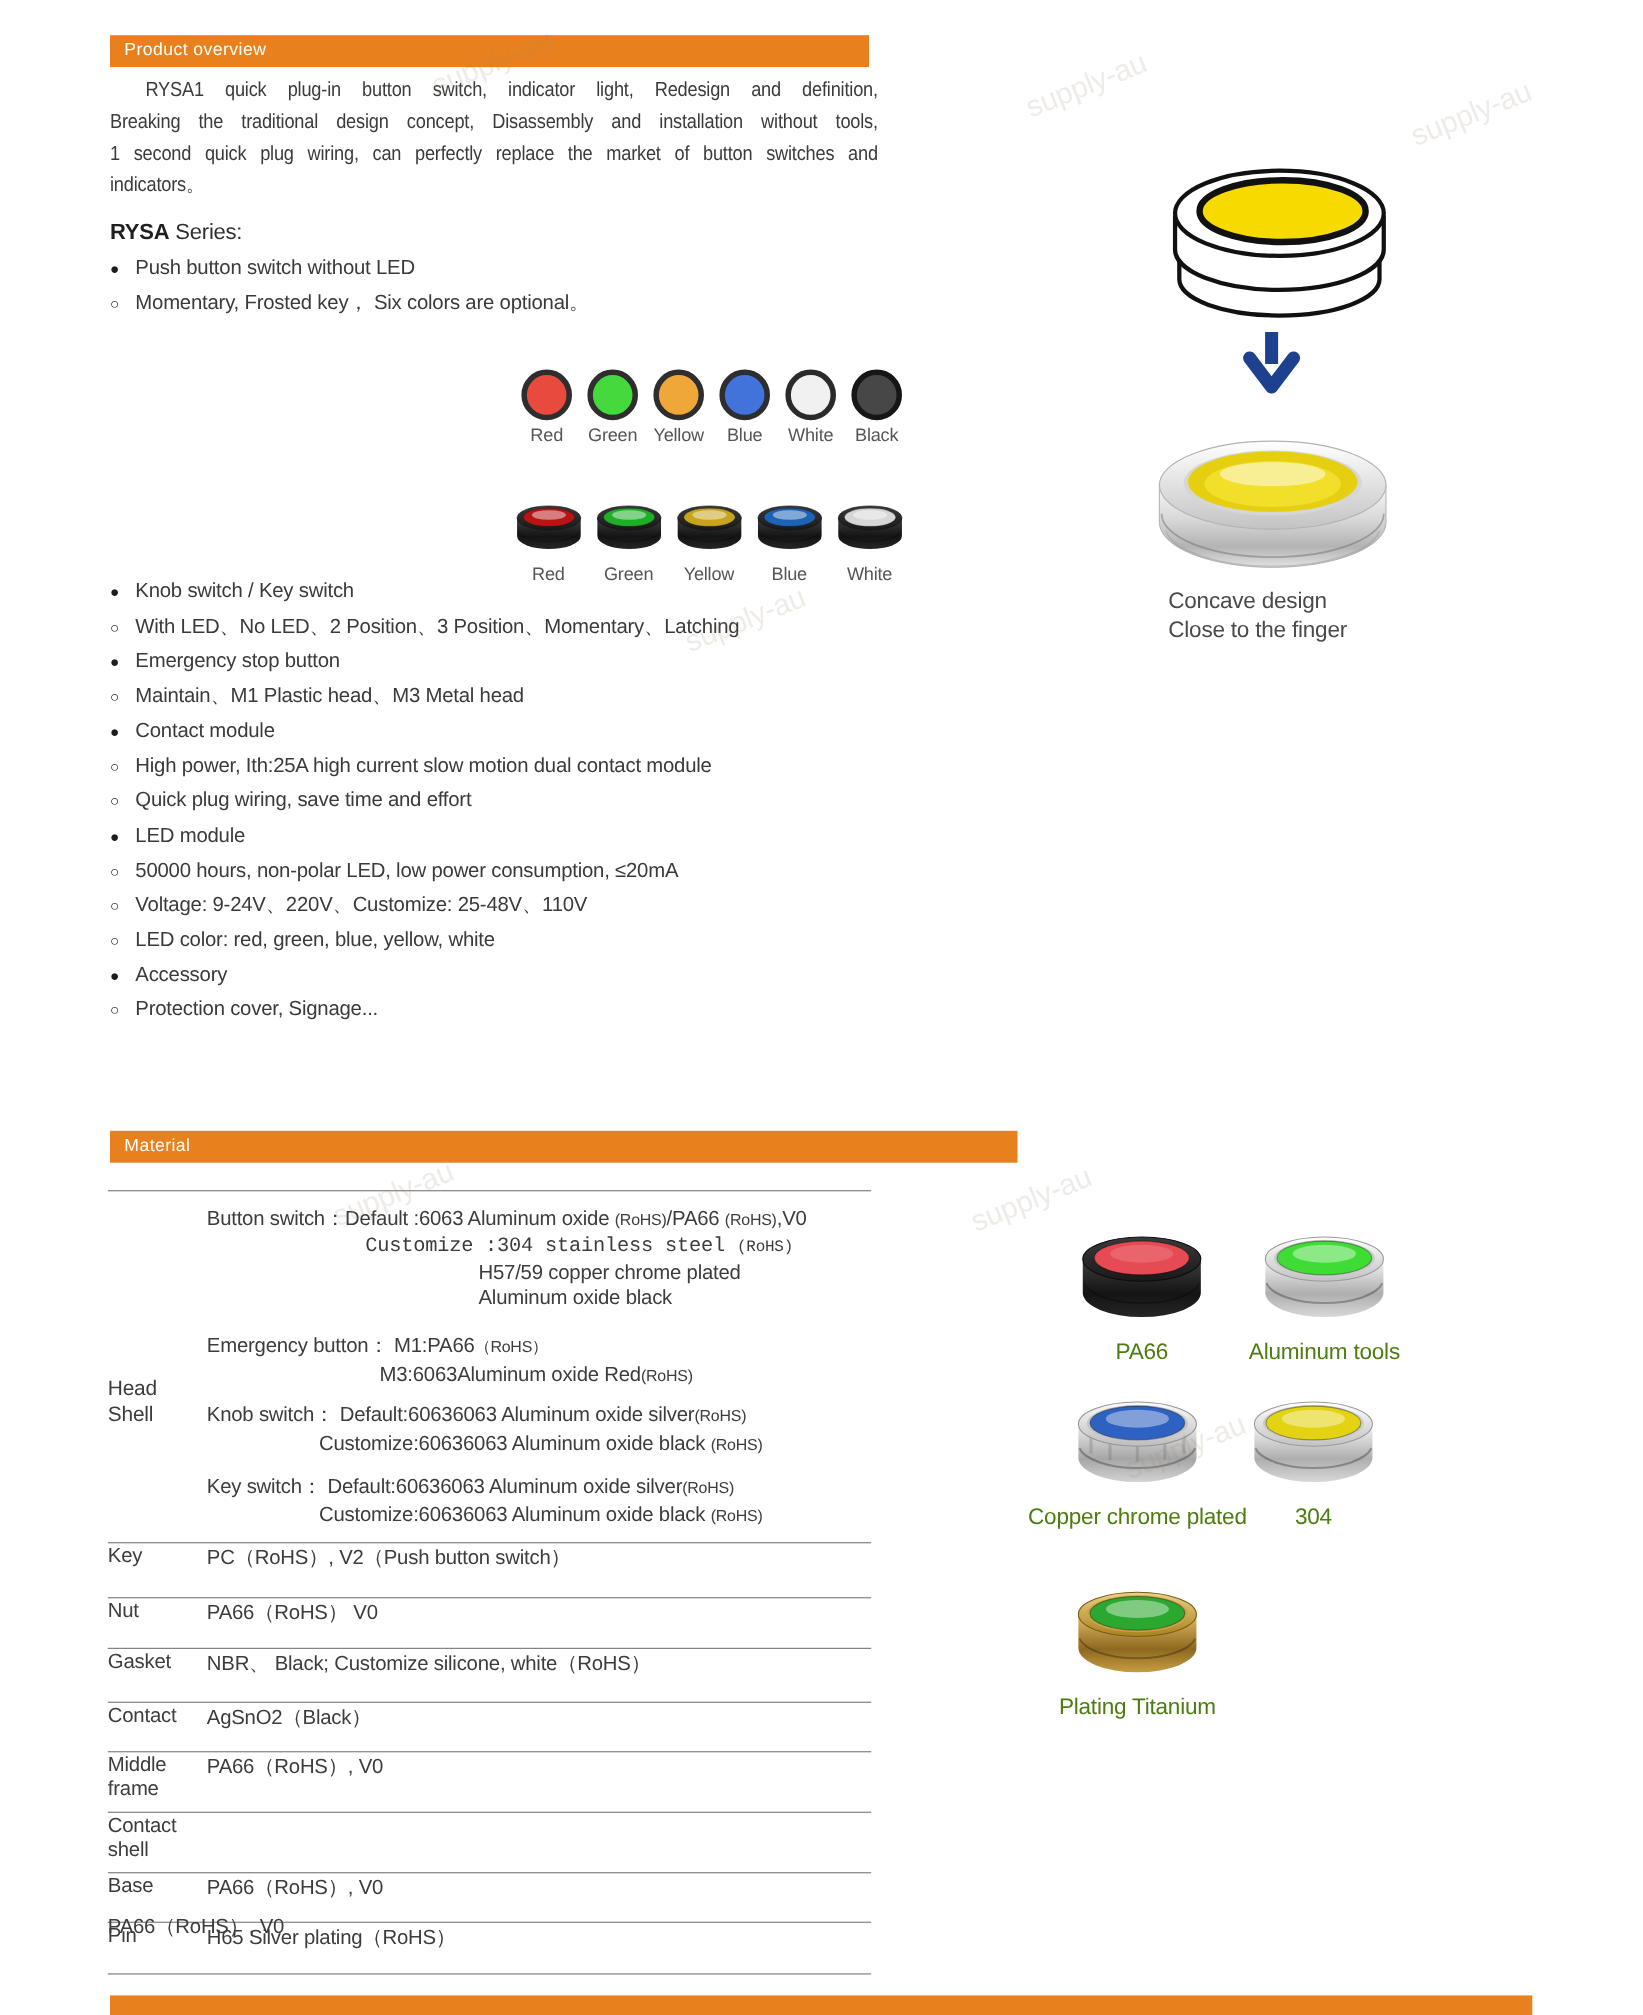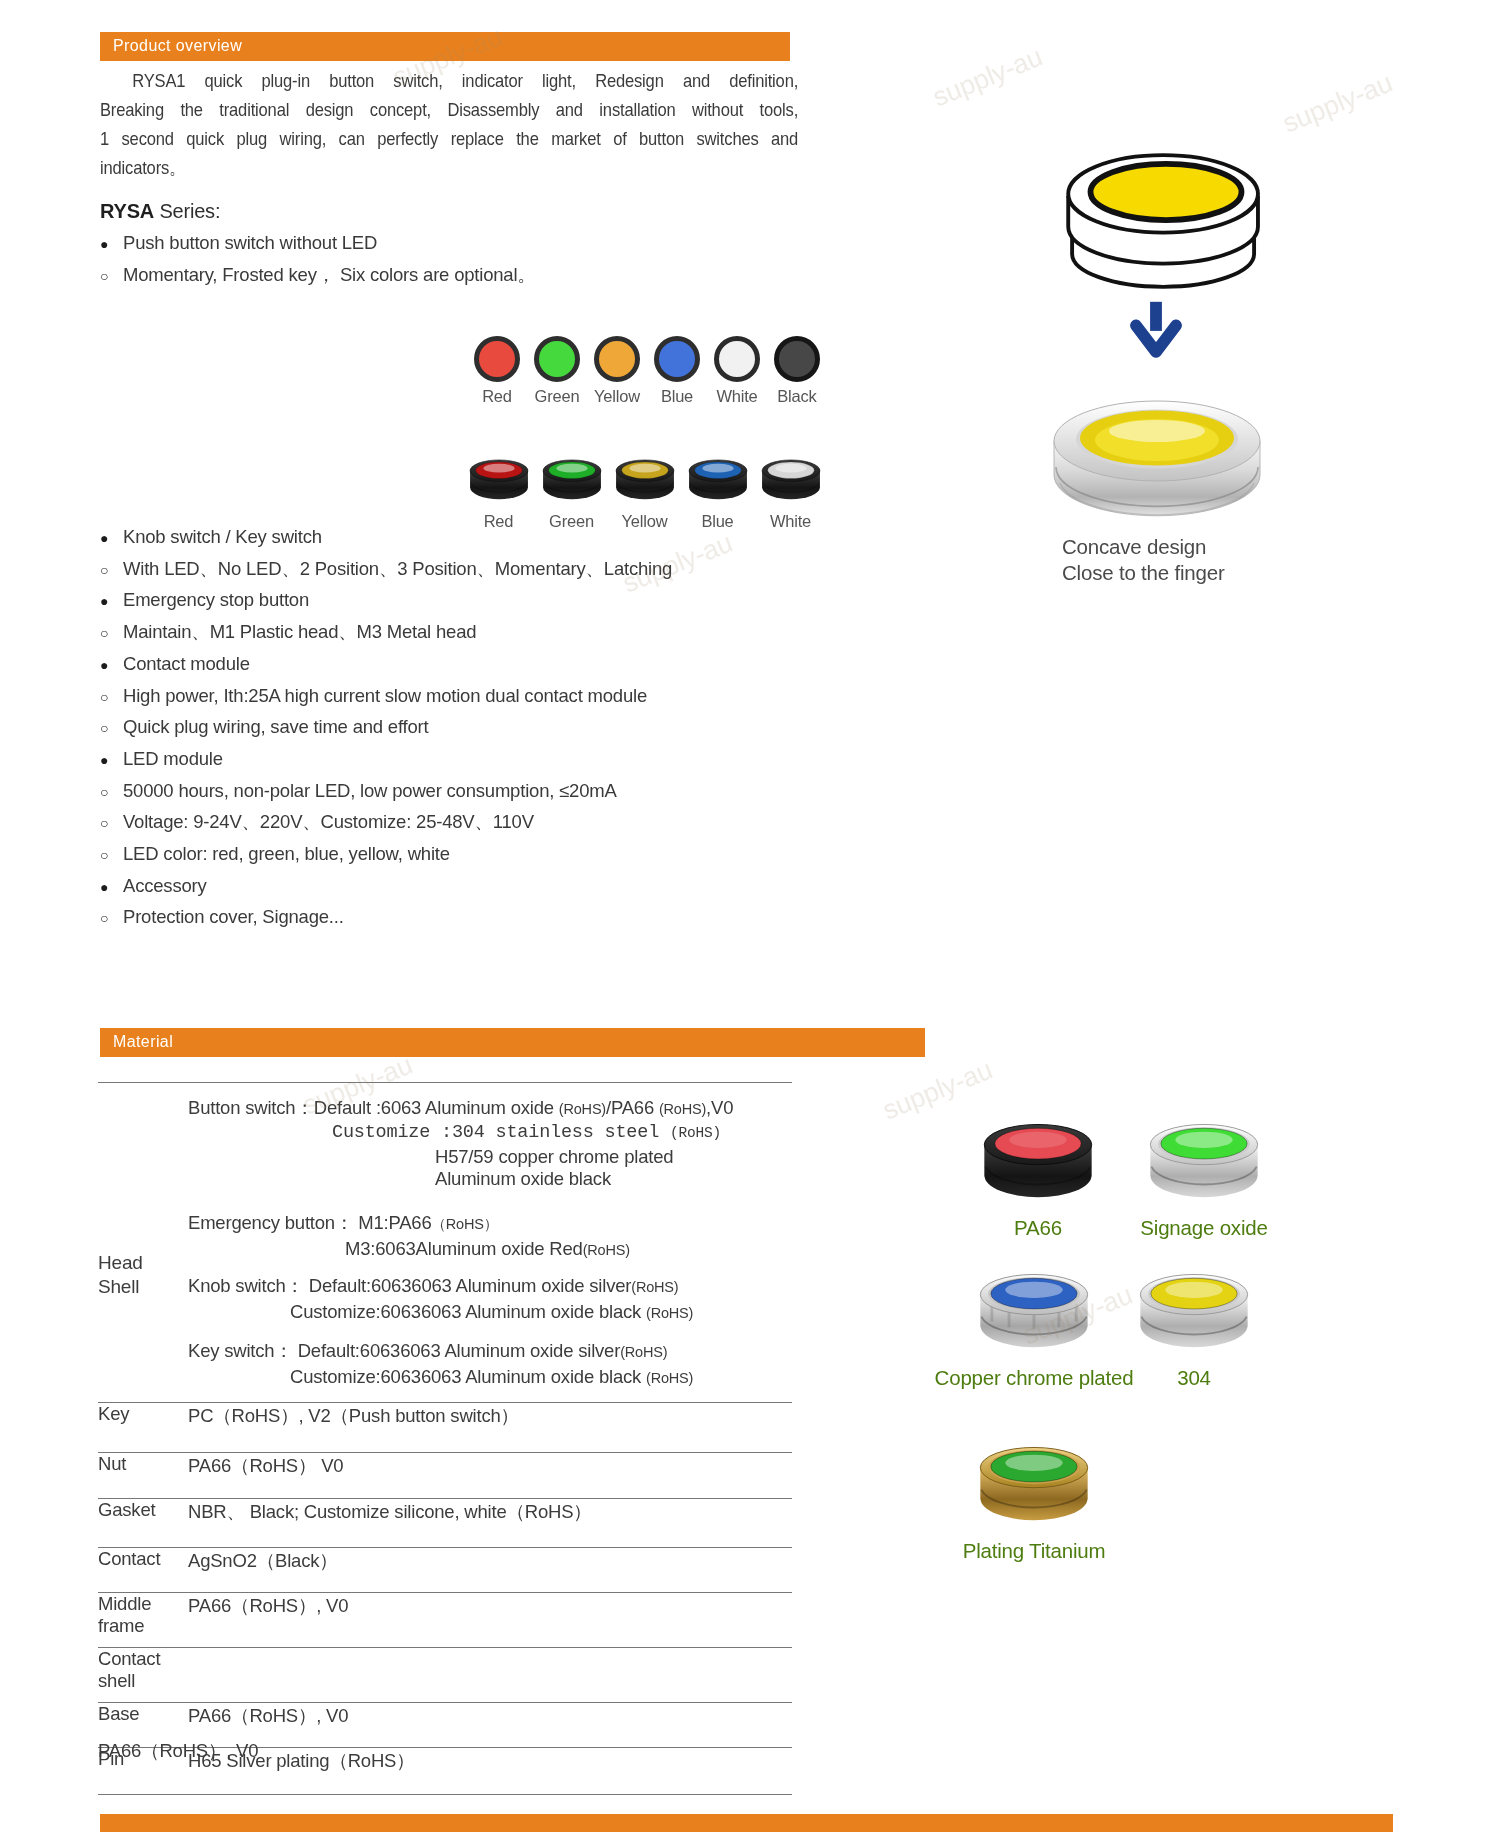--- a/index.html
+++ b/index.html
@@ -384,21 +384,21 @@
                 <stop offset="100%" stop-color="#c2c2c2"></stop>
               </linearGradient>
             </defs>
             <path d="M4,34 L4,66 A56,23 0 0 0 116,66 L116,34" fill="url(#s7)"></path>
             <path d="M5,57 A56,23 0 0 0 115,57" fill="none" stroke="rgba(0,0,0,0.28)" stroke-width="2"></path>
             <ellipse cx="60" cy="34" rx="56" ry="21" fill="url(#r7)" stroke="#9a9a9a" stroke-width="1"></ellipse>
             <ellipse cx="60" cy="33.5" rx="48" ry="17.5" fill="#cccccc"></ellipse>
             <ellipse cx="60" cy="33" rx="45" ry="16" fill="#3FDC35" stroke="rgba(0,0,0,0.35)" stroke-width="1"></ellipse>
             <ellipse cx="60" cy="29" rx="30" ry="8.5" fill="#ffffff" opacity="0.4"></ellipse>
           </svg></div>
-        <div class="glbl">Signage oxide</div>
+        <div class="glbl">Aluminum tools</div>
       </div>
       <div class="gitem" style="left: 934px; top: 1262px;">
         <div><svg width="116" height="92" viewBox="0 0 120 96">
             <defs>
               <linearGradient id="s8" x1="0" y1="0" x2="0" y2="1">
                 <stop offset="0%" stop-color="#ededed"></stop>
                 <stop offset="60%" stop-color="#a6a6a6"></stop>
                 <stop offset="100%" stop-color="#d2d2d2"></stop>
               </linearGradient>
               <linearGradient id="r8" x1="0" y1="0" x2="0" y2="1">

